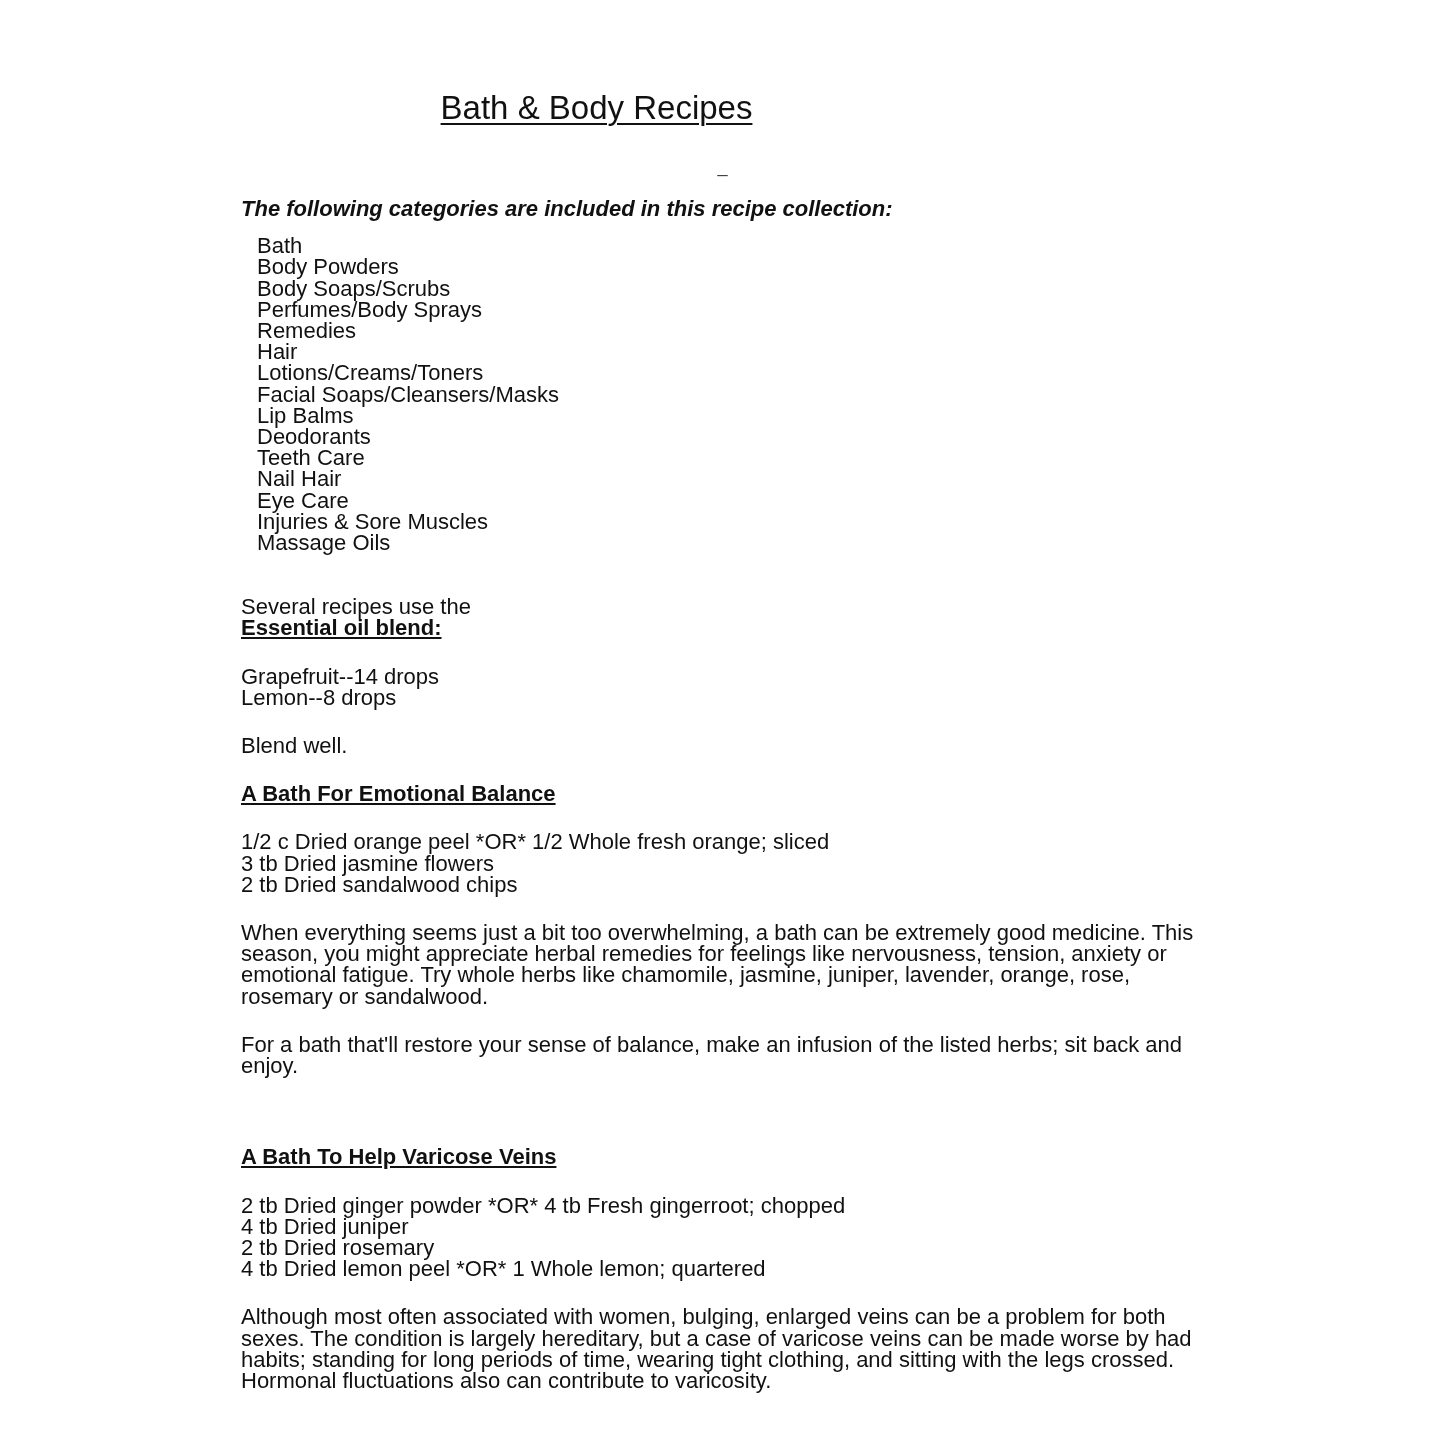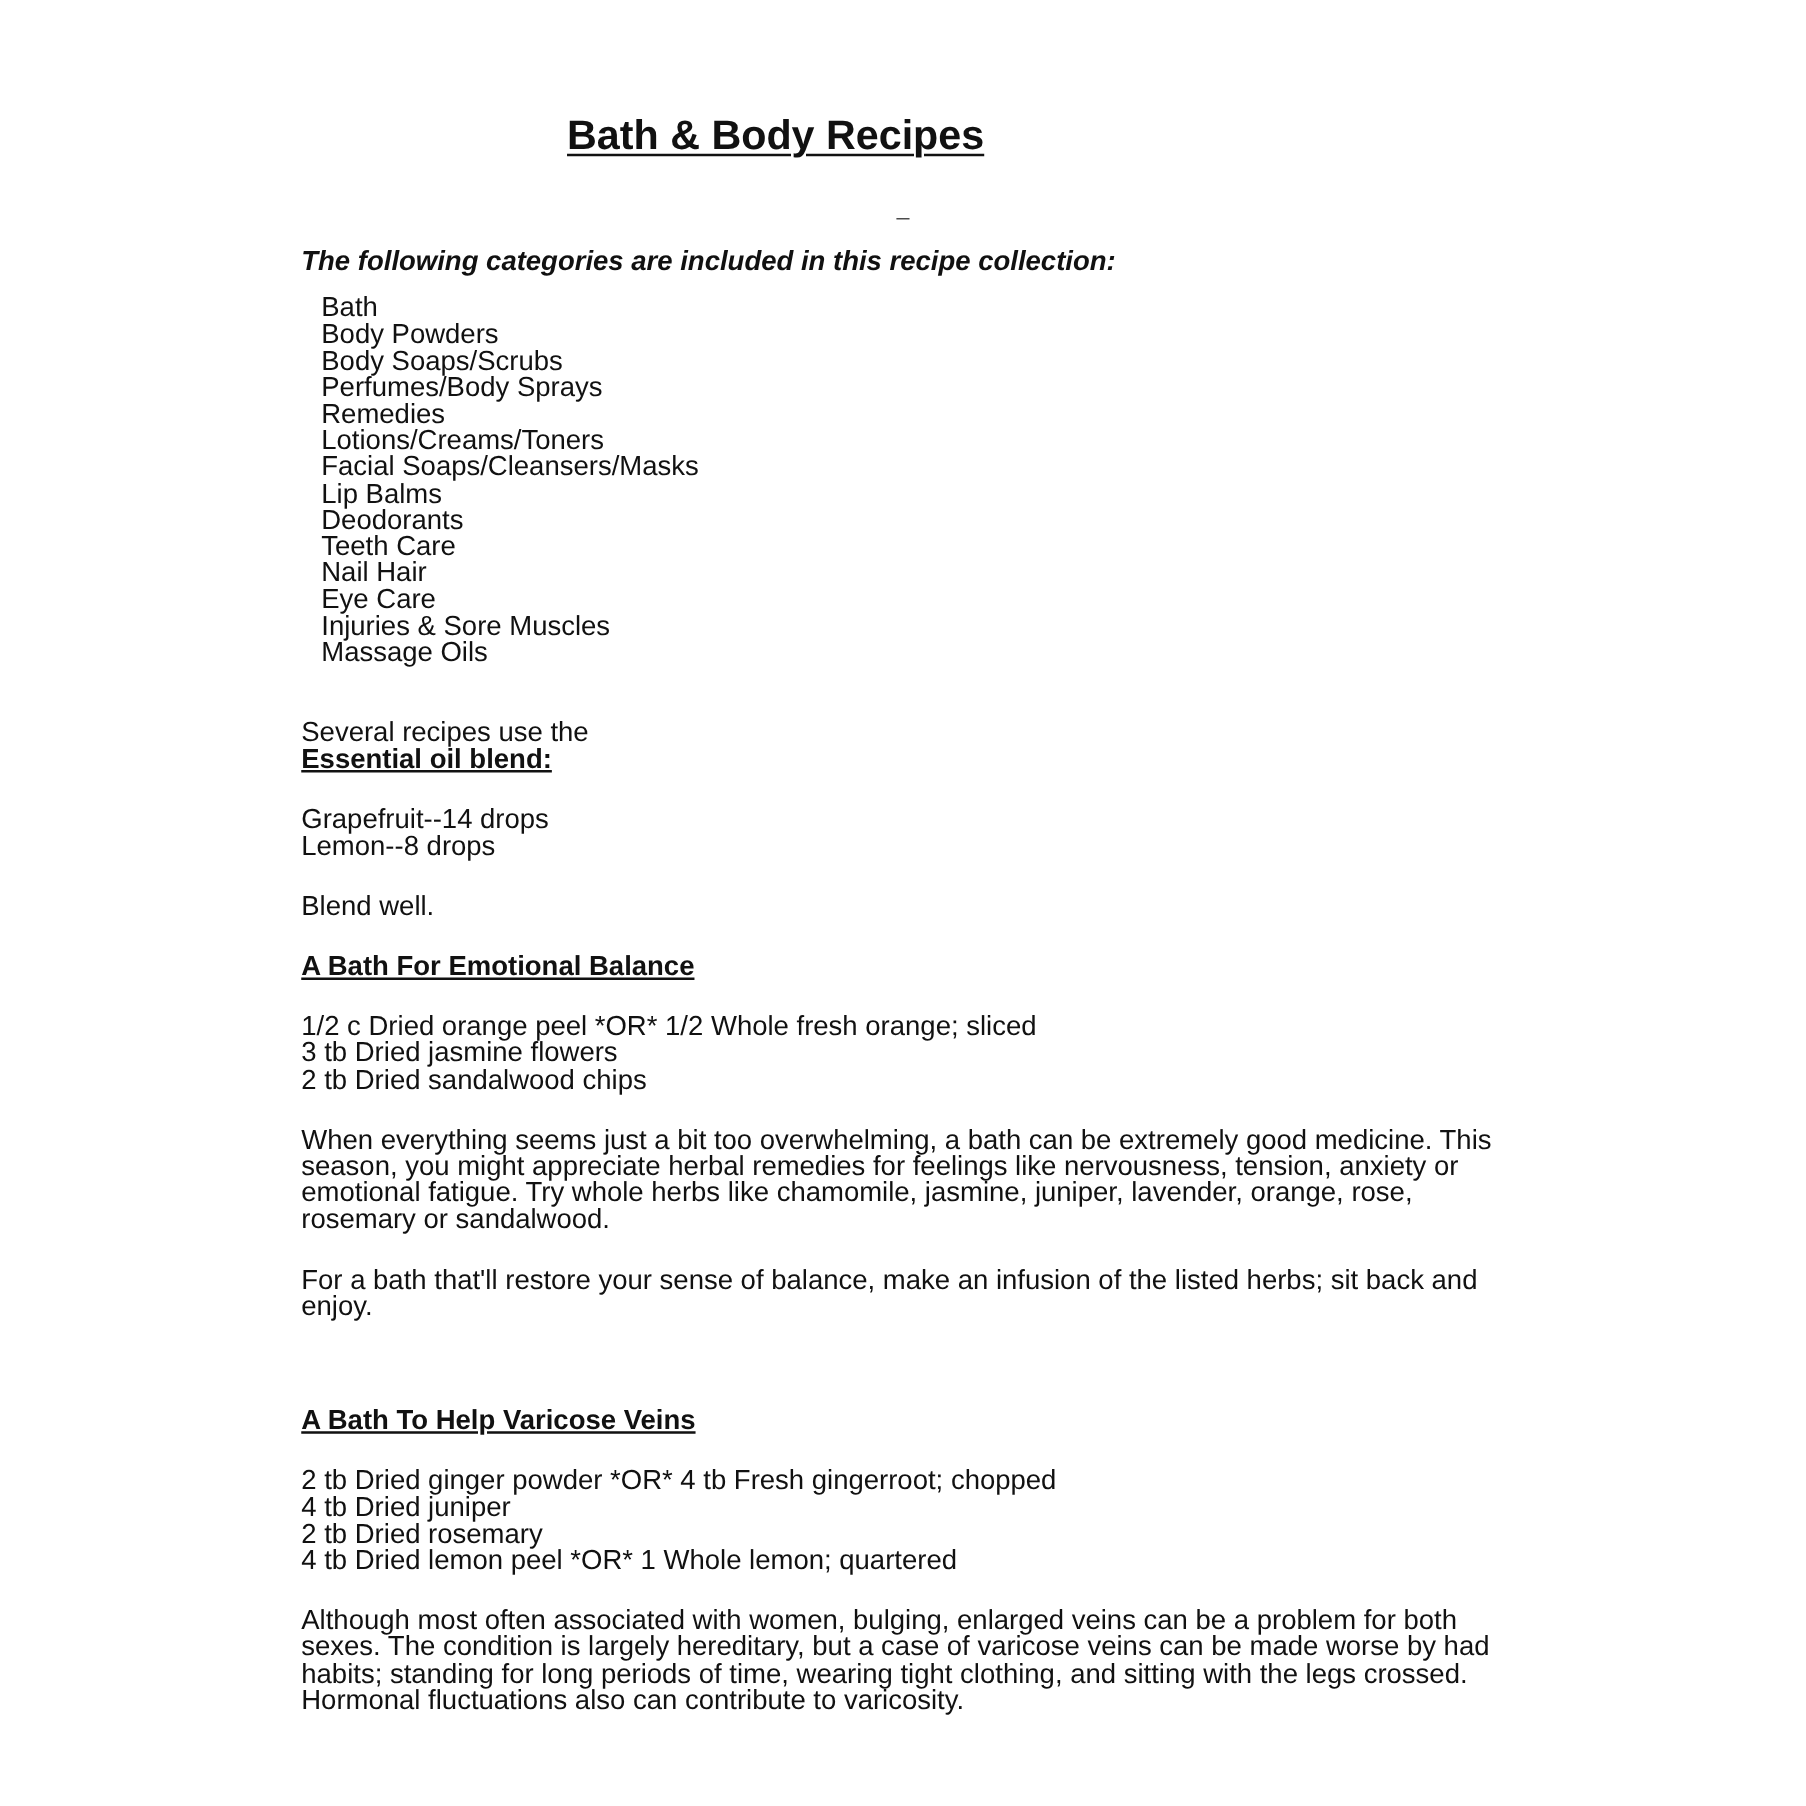--- a/index.html
+++ b/index.html
@@ -15,23 +15,22 @@
       font-family: "Liberation Sans", sans-serif;
       color: #111111;
     }
     .page-title {
       position: absolute;
       top: 66px;
       left: 0;
       width: 1193px;
       text-align: center;
       font-size: 33px;
-      font-weight: bold;
+      font-weight: normal;
       line-height: 40px;
-      margin-left: 24px;
     }
     .page-title span {
       text-decoration: underline;
       text-decoration-thickness: 2px;
       text-underline-offset: 4px;
     }
     .dash {
       position: absolute;
       top: 155px;
       left: 0;
@@ -83,20 +82,21 @@
 <div class="content">
 
   <section>
     <p class="intro-heading">The following categories are included in this recipe collection:</p>
     <ul class="cat-list">
       <li>Bath</li>
       <li>Body Powders</li>
       <li>Body Soaps/Scrubs</li>
       <li>Perfumes/Body Sprays</li>
       <li>Remedies</li>
+      <li>Hair</li>
       <li>Lotions/Creams/Toners</li>
       <li>Facial Soaps/Cleansers/Masks</li>
       <li>Lip Balms</li>
       <li>Deodorants</li>
       <li>Teeth Care</li>
       <li>Nail Hair</li>
       <li>Eye Care</li>
       <li>Injuries &amp; Sore Muscles</li>
       <li>Massage Oils</li>
     </ul>

